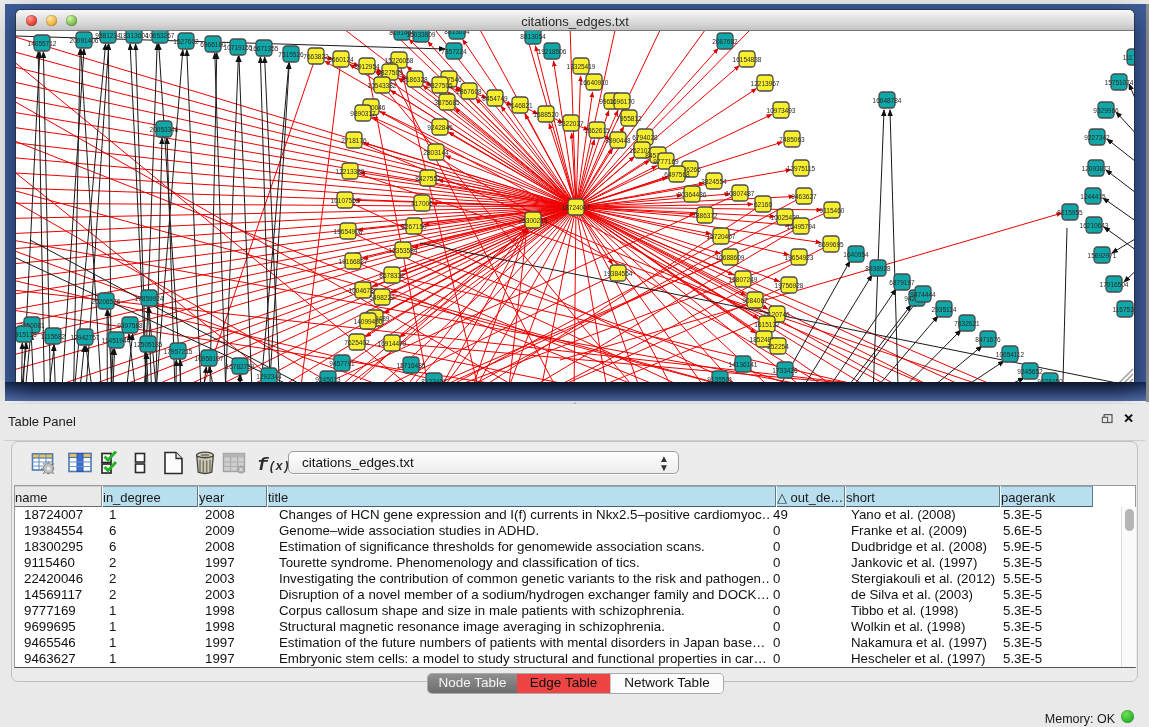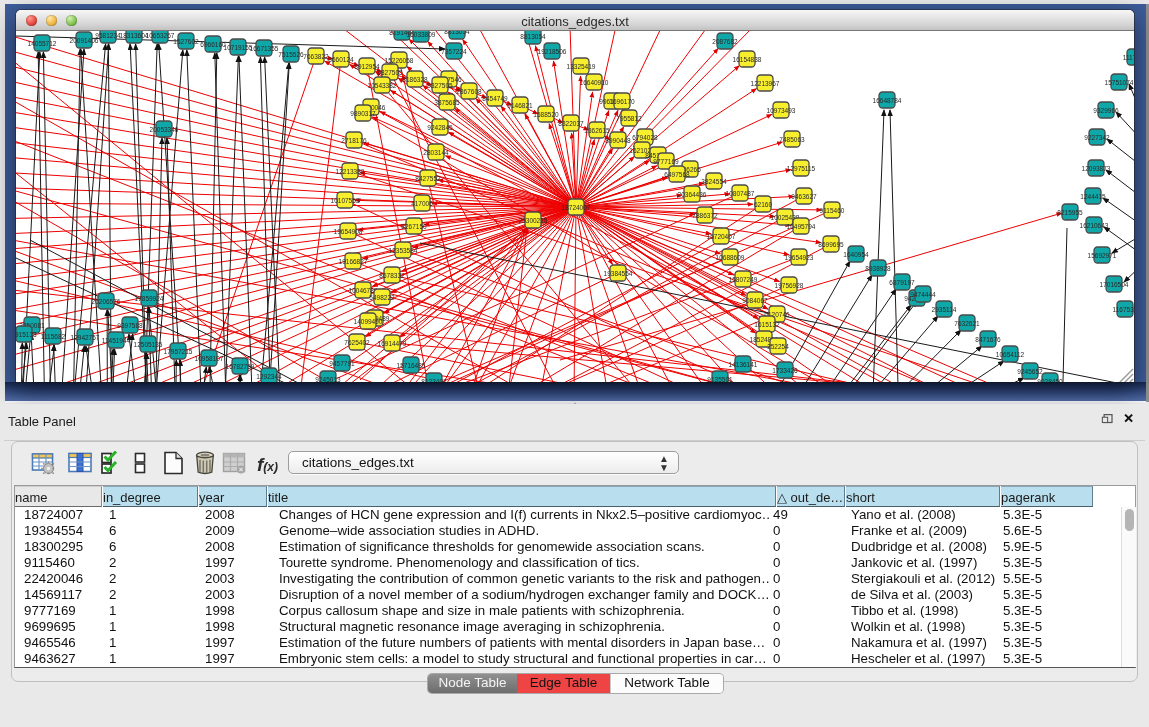--- a/index.html
+++ b/index.html
@@ -682,21 +682,21 @@
  <path d="M3.8 5.2 L5.2 21.2 Q12 23.8 18.8 21.2 L20.2 5.2 Q12 8.6 3.8 5.2 z" fill="#cdc9b4" stroke="#45453c" stroke-width="1.3"></path>
  <path d="M7 8.8 V20.8 M10.3 9.4 V21.8 M13.7 9.4 V21.8 M17 8.8 V20.8" stroke="#79766a" stroke-width="1.5"></path>
 </svg>
 <svg class="tico" style="left:210px;width:25px;" viewBox="0 0 25 24">
  <rect x="1.5" y="2.5" width="21" height="18" fill="#cfcfcf" stroke="#a0a0a0" stroke-width="1.4"></rect>
  <rect x="1.5" y="2.5" width="21" height="4" fill="#b5b5b5"></rect>
  <path d="M1.5 11 H22.5 M1.5 15.5 H22.5 M8.5 2.5 V20.5 M15.5 2.5 V20.5" stroke="#adadad" stroke-width="1.2"></path>
  <circle cx="19" cy="18.5" r="4" fill="#a6a6a6"></circle>
  <path d="M17.4 16.9 l3.2 3.2 M20.6 16.9 l-3.2 3.2" stroke="#e4e4e4" stroke-width="1.2"></path>
 </svg>
-<div class="tico" style="left:245px;width:30px;top:12px;font-family:Liberation Sans, sans-serif;font-style:italic;font-weight:bold;color:#2b2b2b;"><span style="font-size:19px;">f</span><span style="font-size:12px;">(x)</span></div>
+<div class="tico" style="left:245px;width:30px;top:12px;font-family:Liberation Mono, monospace;font-style:italic;font-weight:bold;color:#2b2b2b;"><span style="font-size:19px;">f</span><span style="font-size:12px;">(x)</span></div>
 
       <div id="combo">
           <span class="ct">citations_edges.txt</span>
           <span class="ar">▲<br>▼</span>
         </div>
     </div>
     <div id="tablewrap">
       <div id="thead">
         <div style="left:0;width:87px;background:#e8e8e8;border-right:1px solid #8a8a8a;border-top:1px solid #cfcfcf;border-bottom:1px solid #6a6a6a;">name</div>
         <div style="left:88px;width:95px;">in_degree</div>
@@ -811,13 +811,17 @@
       <div id="vscroll">
           <div id="vthumb"></div>
         </div>
     </div>
   </div>
   <div id="tabs">
       <div id="seg1">Node Table</div>
       <div id="seg2">Edge Table</div>
       <div id="seg3">Network Table</div>
     </div>
+  <div id="status">
+      <span class="m">Memory: OK</span>
+      <span id="gdot"></span>
+    </div>
 </div>
 
 </body></html>

